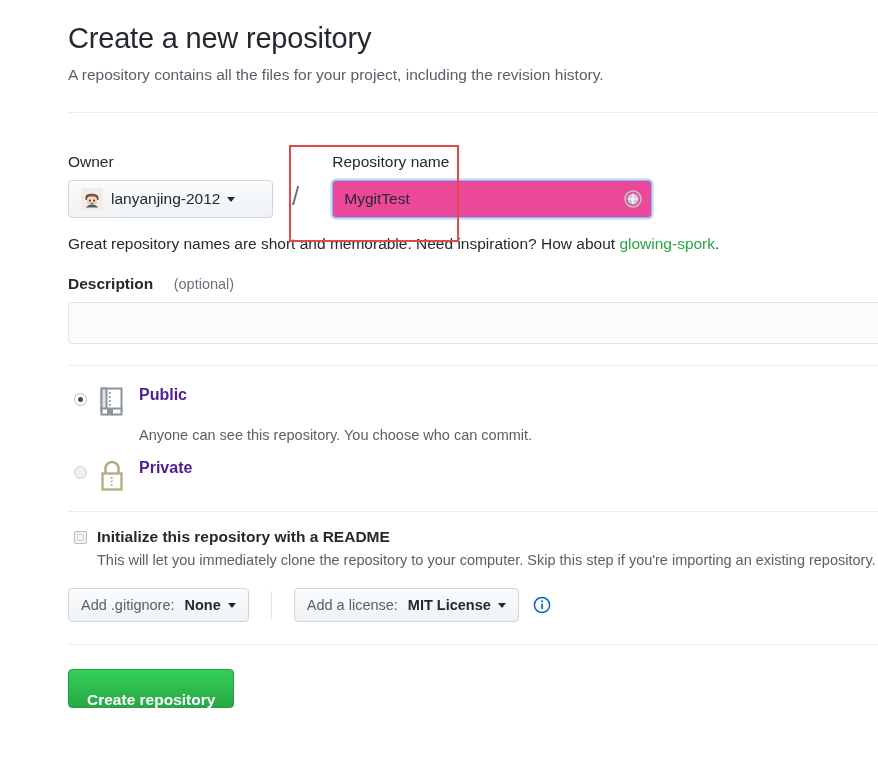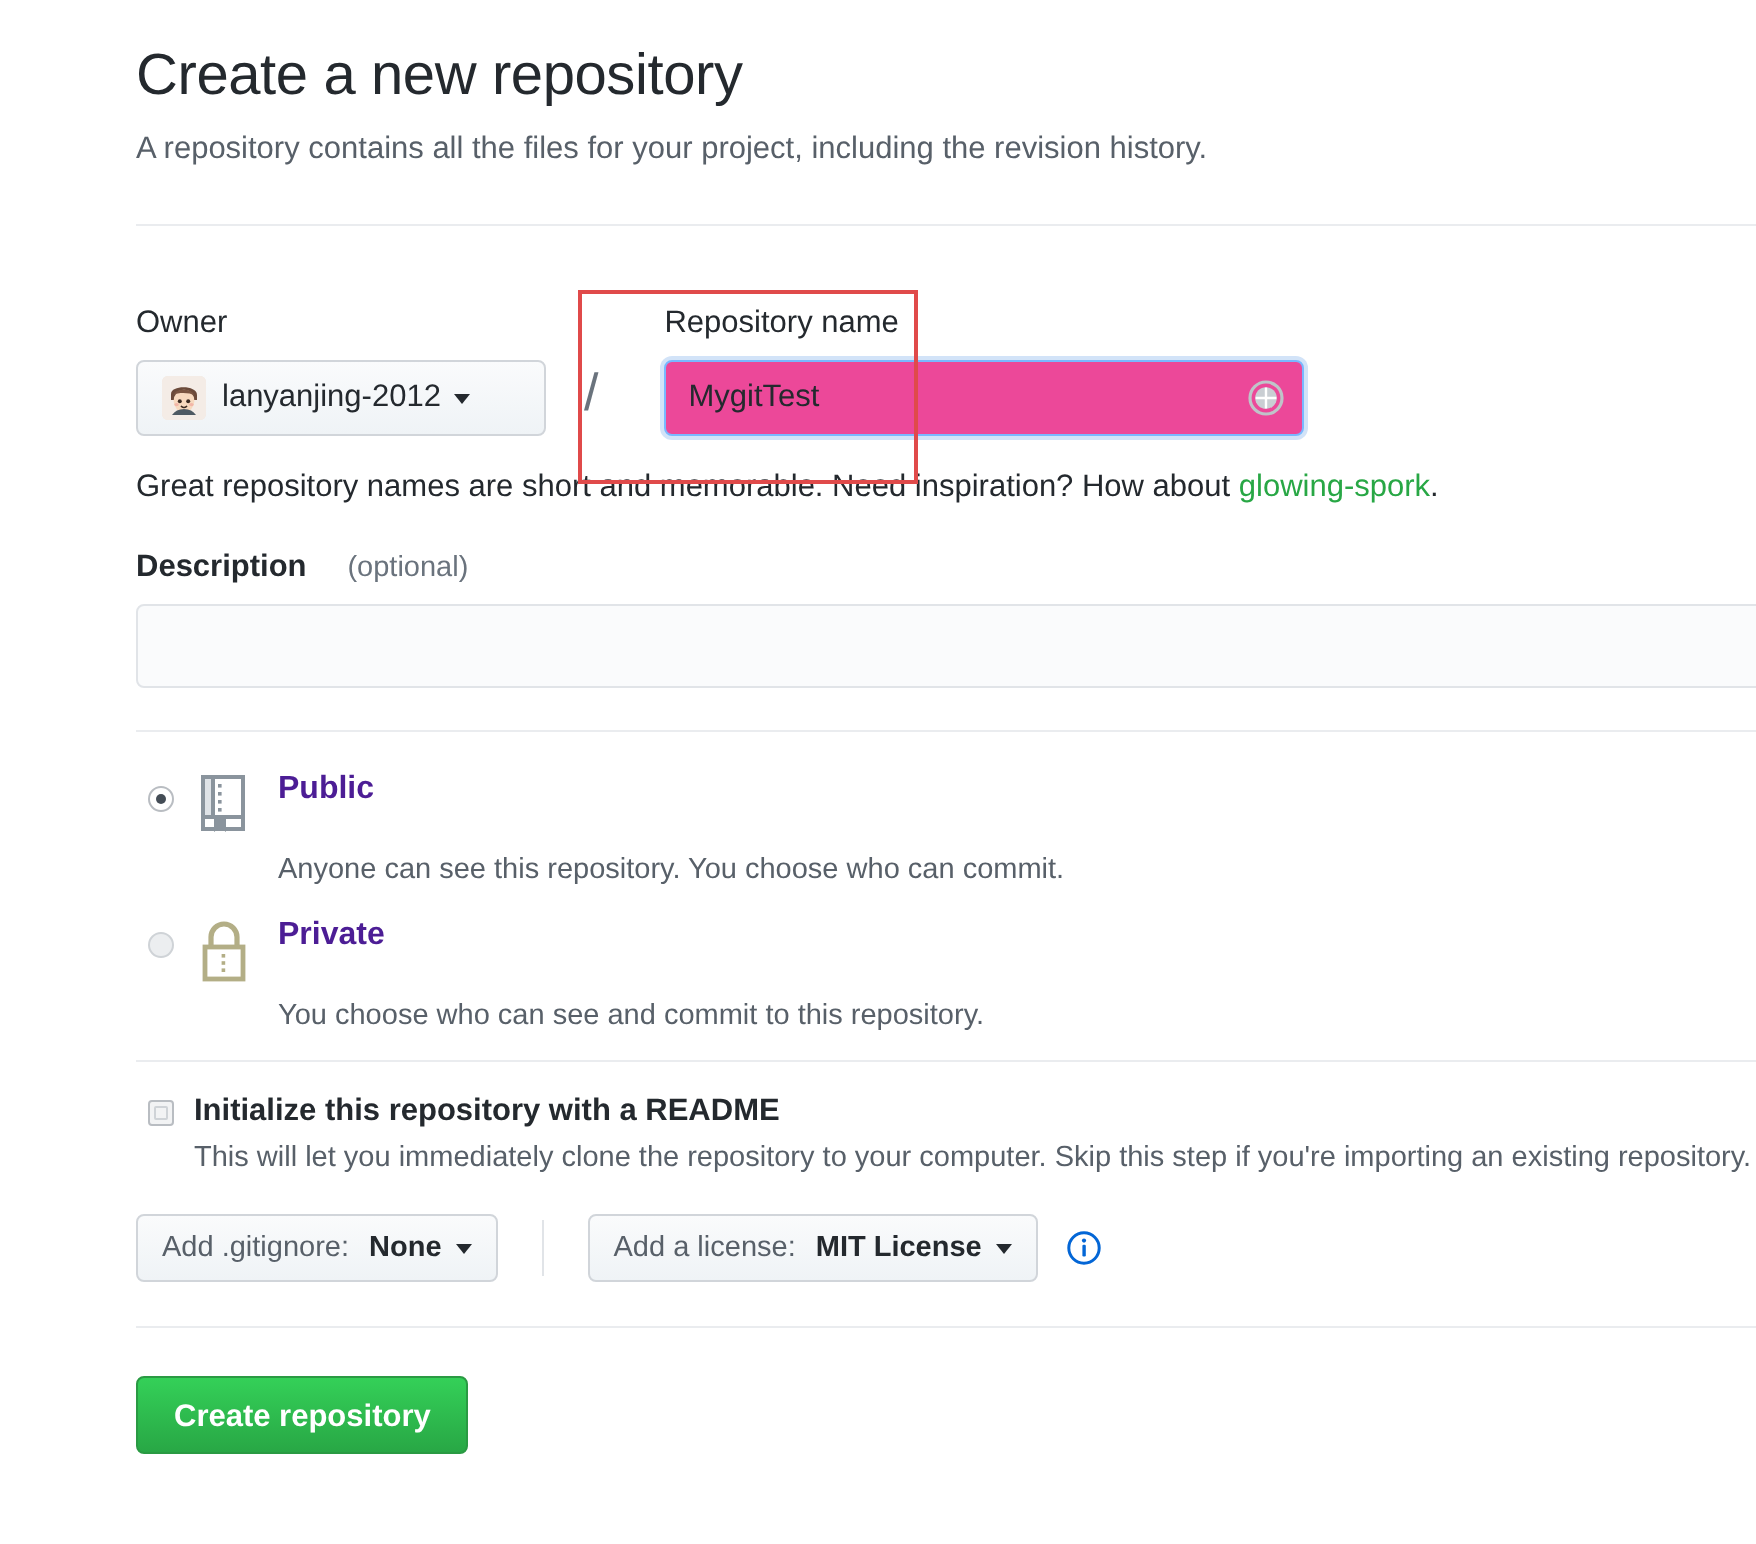--- a/index.html
+++ b/index.html
@@ -285,21 +285,21 @@
   .info-icon { margin-left: 14px; cursor: pointer; line-height: 0; }
 
   .rule-bottom { margin-top: 22px; }
 
   
   .create-btn {
     margin-top: 24px;
     display: inline-block;
     box-sizing: border-box;
     height: 39px;
-    padding: 1px 18px;
+    padding: 11px 18px;
     background: linear-gradient(#34d058, #28a745);
     border: 1px solid #2a9a43;
     border-radius: 4px;
     color: #ffffff;
     font-size: 15.5px;
     font-weight: bold;
     font-family: "Liberation Sans", sans-serif;
     line-height: 37px;
     cursor: pointer;
   }
@@ -409,21 +409,20 @@
           <svg width="28" height="34" viewBox="0 0 28 34">
             <path d="M7.5 15 L7.5 9.5 a6.5 6.5 0 0 1 13 0 L20.5 15" fill="none" stroke="#b3ae86" stroke-width="2.6"></path>
             <rect x="4.5" y="14.5" width="19" height="16" fill="#ffffff" stroke="#b3ae86" stroke-width="2.4"></rect>
             <rect x="12.8" y="18" width="1.8" height="1.8" fill="#b3ae86"></rect>
             <rect x="12.8" y="21.6" width="1.8" height="1.8" fill="#b3ae86"></rect>
             <rect x="12.8" y="25.2" width="1.8" height="1.8" fill="#b3ae86"></rect>
           </svg>
         </span>
         <span class="vis-text">
           <span class="vis-title">Private</span>
-          <div class="vis-desc">You choose who can see and commit to this repository.</div>
         </span>
       </div>
 
     </div>
 
     <hr class="rule rule-vis">
 
     <div class="readme-block">
       <div class="readme-row">
         <span class="checkbox"></span>

